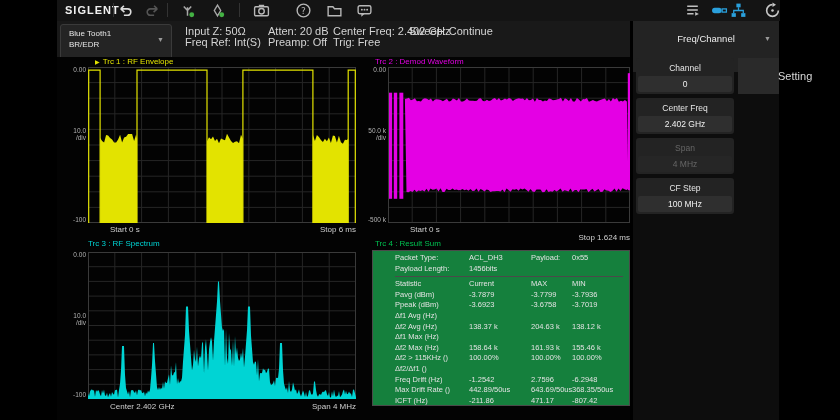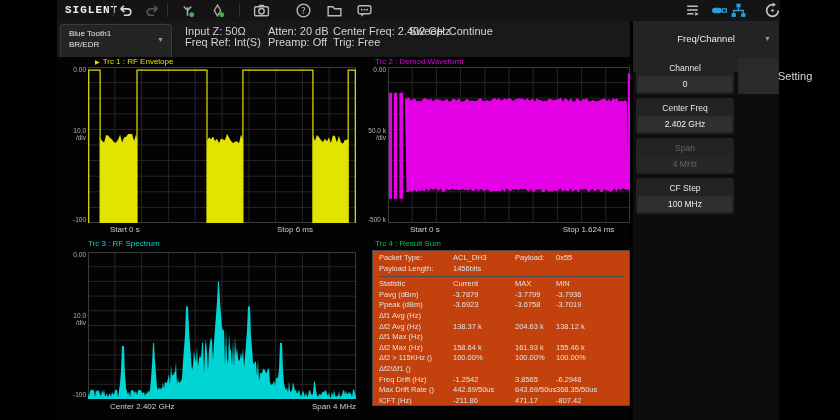--- a/index.html
+++ b/index.html
@@ -3,43 +3,43 @@
 <meta charset="utf-8">
 <style>
   html,body{margin:0;padding:0;background:#000;}
   *{box-sizing:border-box;}
   .screen{position:relative;width:840px;height:420px;background:#000;overflow:hidden;
           font-family:"Liberation Sans","DejaVu Sans",sans-serif;}
   .abs{position:absolute;}
 
   
   .toolbar{left:57px;top:0;width:723px;height:21px;background:#141414;}
-  .logo{left:8px;top:4px;font-size:11px;font-weight:bold;color:#f0f0f0;letter-spacing:1px;font-family:Liberation Mono, monospace;}
+  .logo{left:8px;top:4px;font-size:11px;font-weight:bold;color:#f0f0f0;letter-spacing:1px;}
   .tbicon{top:2px;width:17px;height:17px;cursor:pointer;}
   .tbsep{top:3px;width:1px;height:14px;background:#333;}
 
   
   .controlbar{left:57px;top:21px;width:573px;height:36px;background:#191919;}
   .modebox{left:3px;top:3px;width:112px;height:40px;background:#242424;border:1px solid #3a3a3a;border-radius:3px;}
   .modetext{left:8px;top:3px;font-size:8px;line-height:11px;color:#e6e6e6;}
   .modecaret{right:7px;top:11px;font-size:7px;color:#9a9a9a;}
   .cbfield{top:5px;font-size:11px;line-height:11px;color:#d4d4d4;white-space:nowrap;}
 
   
   .main{left:57px;top:57px;width:573px;height:363px;background:#030303;}
   .ptitle{font-size:8px;white-space:nowrap;}
   .t1{color:#e3e300;} .t2{color:#e400e4;} .t3{color:#00d4d4;} .t4{color:#00c050;}
   .marker{color:#e3e300;font-size:6px;margin-right:3px;}
   .axlab{font-size:6.5px;color:#b4b4b4;text-align:right;line-height:7px;white-space:nowrap;}
   .xlab{font-size:8px;color:#d0d0d0;white-space:nowrap;padding-left:20px;}
   svg{display:block;}
 
   
-  .t4box{left:315px;top:193px;width:258px;height:156px;background:#c2410c;border:1px solid #4a4a4a;
-         padding:2px 0 0 6px;overflow:hidden;}
+  .t4box{left:315px;top:193px;width:258px;height:156px;background:#15803d;border:1px solid #4a4a4a;
+         padding:2px 0 0 22px;overflow:hidden;}
   .t4-row{display:grid;grid-template-columns:74px 62px 41px 1fr;line-height:10.6px;
           font-size:7.5px;color:#e2e2e2;white-space:nowrap;}
   .t4-sep{border-top:1px solid #4a4a4a;margin:2px 6px 2px 0;}
 
   
   .sidebar{left:633px;top:21px;width:146px;height:399px;background:#0d0d0d;}
   .sbheader{left:0;top:0;width:146px;height:51px;background:#232323;cursor:pointer;}
   .sbheader .txt{width:100%;text-align:center;line-height:35px;font-size:9.5px;color:#ececec;}
   .sbheader .caret{position:absolute;right:8px;top:14px;font-size:7px;color:#9a9a9a;}
   #sb-groups{position:absolute;left:3px;top:37px;width:98px;}
@@ -178,21 +178,21 @@
         <rect x="0.5" y="0.5" width="267" height="155" fill="none" stroke="#3a3a3a"></rect>
         <polygon points="12.1,156 12.1,70.8 14.1,74.0 16.1,75.4 18.1,68.1 20.1,68.4 22.1,71.0 24.1,72.4 26.1,75.4 28.1,75.5 30.1,72.4 32.1,67.8 34.1,75.4 36.1,70.5 38.1,69.8 40.1,66.9 42.1,67.0 44.1,67.0 46.1,74.0 48.1,67.4 49.0,71.8 49.0,156" fill="#e3e300"></polygon>
         <polygon points="119.0,156 119.0,74.2 121.0,70.2 123.0,72.3 125.0,69.5 127.0,74.1 129.0,71.7 131.0,76.2 133.0,71.6 135.0,72.5 137.0,73.2 139.0,66.8 141.0,70.6 143.0,73.9 145.0,76.1 147.0,74.7 149.0,74.2 151.0,76.2 153.0,67.7 154.9,71.8 154.9,156" fill="#e3e300"></polygon>
         <polygon points="224.9,156 224.9,67.8 226.9,74.0 228.9,67.9 230.9,69.9 232.9,73.1 234.9,74.9 236.9,71.8 238.9,74.3 240.9,70.6 242.9,76.0 244.9,68.4 246.9,68.9 248.9,75.5 250.9,68.7 252.9,75.2 254.9,76.7 256.9,72.7 258.9,72.9 260.2,71.8 260.2,156" fill="#e3e300"></polygon>
         <path d="M0.7 156 V3.1 H12.1 V156" fill="none" stroke="#e3e300" stroke-width="1.2"></path>
         <path d="M49.0 156 V3.1 H119.0 V156" fill="none" stroke="#e3e300" stroke-width="1.2"></path>
         <path d="M154.9 156 V3.1 H224.9 V156" fill="none" stroke="#e3e300" stroke-width="1.2"></path>
         <path d="M260.2 156 V3.1 H267.3 V156" fill="none" stroke="#e3e300" stroke-width="1.2"></path>
       </svg>
     <div class="abs xlab" style="left:33px;top:168px">Start 0 s</div>
-    <div class="abs xlab" style="left:200px;top:168px;width:99px;text-align:left">Stop 6 ms</div>
+    <div class="abs xlab" style="left:200px;top:168px;width:99px;text-align:right">Stop 6 ms</div>
 
     <div class="abs ptitle t2" style="left:318px;top:0px">Trc 2 :  Demod Waveform</div>
     <div class="abs axlab" style="left:306px;top:9px;width:23px">0.00</div>
     <div class="abs axlab" style="left:302px;top:70px;width:27px">
       <div>50.0 k</div>
         <div>/div</div>
     </div>
     <div class="abs axlab" style="left:302px;top:159px;width:27px">-500 k</div>
     <svg id="svg2" class="abs" style="left:331px;top:10px" width="242" height="156">
         <line x1="24.2" y1="0" x2="24.2" y2="156" stroke="#262626"></line>
@@ -214,21 +214,21 @@
         <line x1="217.8" y1="0" x2="217.8" y2="156" stroke="#262626"></line>
         <line x1="0" y1="140.4" x2="242" y2="140.4" stroke="#262626"></line>
         <rect x="0.5" y="0.5" width="241" height="155" fill="none" stroke="#3a3a3a"></rect>
         <rect x="1.0" y="25.7" width="3.1" height="106.1" fill="#e400e4"></rect>
         <rect x="5.8" y="25.7" width="3.4" height="106.1" fill="#e400e4"></rect>
         <rect x="11.4" y="25.7" width="3.9" height="106.1" fill="#e400e4"></rect>
         <polygon points="16.9,31.9 18.9,31.5 20.9,30.8 22.9,33.3 24.9,32.4 26.9,31.2 28.9,34.2 30.9,34.0 32.9,34.6 34.9,32.1 36.9,31.3 38.9,31.7 40.9,33.1 42.9,31.4 44.9,34.6 46.9,32.5 48.9,32.3 50.9,32.6 52.9,33.0 54.9,34.3 56.9,33.1 58.9,31.8 60.9,34.5 62.9,34.0 64.9,31.5 66.9,32.3 68.9,33.5 70.9,31.0 72.9,34.6 74.9,34.6 76.9,33.5 78.9,31.4 80.9,33.4 82.9,33.8 84.9,33.8 86.9,33.9 88.9,33.7 90.9,31.6 92.9,31.2 94.9,33.9 96.9,34.3 98.9,32.8 100.9,34.0 102.9,33.5 104.9,31.8 106.9,30.9 108.9,32.9 110.9,31.0 112.9,33.4 114.9,32.8 116.9,31.4 118.9,32.4 120.9,31.1 122.9,31.7 124.9,34.0 126.9,32.6 128.9,31.8 130.9,31.2 132.9,31.8 134.9,31.6 136.9,33.3 138.9,31.1 140.9,33.3 142.9,32.9 144.9,31.6 146.9,34.7 148.9,31.0 150.9,32.9 152.9,32.9 154.9,34.5 156.9,33.5 158.9,33.9 160.9,31.5 162.9,31.9 164.9,33.2 166.9,33.0 168.9,32.5 170.9,31.9 172.9,30.8 174.9,34.6 176.9,31.2 178.9,32.2 180.9,34.1 182.9,31.0 184.9,34.5 186.9,34.6 188.9,30.9 190.9,32.4 192.9,34.6 194.9,32.0 196.9,32.2 198.9,30.9 200.9,34.7 202.9,34.1 204.9,33.1 206.9,33.9 208.9,34.6 210.9,33.5 212.9,32.7 214.9,32.1 216.9,31.4 218.9,34.2 220.9,31.9 222.9,34.4 224.9,30.9 226.9,32.6 228.9,31.0 230.9,34.7 232.9,33.8 234.9,34.6 236.9,33.0 238.9,34.6 240.5,121.6 238.5,123.1 236.5,122.3 234.5,121.3 232.5,124.0 230.5,121.4 228.5,124.7 226.5,121.4 224.5,123.7 222.5,125.0 220.5,123.7 218.5,123.6 216.5,122.2 214.5,124.8 212.5,125.0 210.5,122.1 208.5,123.2 206.5,124.5 204.5,121.8 202.5,123.2 200.5,125.2 198.5,122.1 196.5,122.6 194.5,122.4 192.5,122.2 190.5,125.2 188.5,123.0 186.5,123.3 184.5,124.9 182.5,121.6 180.5,124.4 178.5,123.7 176.5,123.3 174.5,124.8 172.5,121.6 170.5,123.2 168.5,124.4 166.5,122.9 164.5,124.7 162.5,124.3 160.5,125.1 158.5,122.3 156.5,124.9 154.5,125.2 152.5,122.6 150.5,122.5 148.5,122.5 146.5,125.1 144.5,124.6 142.5,122.0 140.5,124.7 138.5,123.0 136.5,121.4 134.5,122.5 132.5,121.5 130.5,123.7 128.5,122.0 126.5,122.7 124.5,122.2 122.5,124.7 120.5,122.9 118.5,121.5 116.5,125.2 114.5,122.5 112.5,124.5 110.5,124.1 108.5,124.1 106.5,124.2 104.5,124.3 102.5,125.0 100.5,123.0 98.5,122.4 96.5,124.5 94.5,123.0 92.5,122.1 90.5,124.7 88.5,121.4 86.5,123.8 84.5,124.1 82.5,121.9 80.5,123.7 78.5,122.6 76.5,123.2 74.5,122.0 72.5,122.9 70.5,123.2 68.5,122.6 66.5,122.9 64.5,121.5 62.5,123.0 60.5,123.0 58.5,121.7 56.5,125.0 54.5,124.9 52.5,121.2 50.5,124.4 48.5,121.6 46.5,122.5 44.5,122.7 42.5,121.6 40.5,124.7 38.5,121.7 36.5,124.4 34.5,123.2 32.5,124.1 30.5,123.5 28.5,125.0 26.5,122.8 24.5,125.0 22.5,124.0 20.5,125.2 18.5,124.9 " fill="#e400e4"></polygon>
         <rect x="239.8" y="6.2" width="2.2" height="117.0" fill="#e400e4"></rect>
       </svg>
     <div class="abs xlab" style="left:333px;top:168px">Start 0 s</div>
-    <div class="abs xlab" style="left:470px;top:168px;width:103px;text-align:center">Stop 1.624 ms</div>
+    <div class="abs xlab" style="left:470px;top:176px;width:103px;text-align:right">Stop 1.624 ms</div>
 
     <div class="abs ptitle t3" style="left:31px;top:182px">Trc 3 :  RF Spectrum</div>
     <div class="abs axlab" style="left:8px;top:194px;width:21px">0.00</div>
     <div class="abs axlab" style="left:6px;top:255px;width:23px">
       <div>10.0</div>
         <div>/div</div>
     </div>
     <div class="abs axlab" style="left:8px;top:334px;width:21px">-100</div>
     <svg id="svg3" class="abs" style="left:31px;top:195px" width="268" height="147">
         <line x1="26.8" y1="0" x2="26.8" y2="147" stroke="#262626"></line>
@@ -320,21 +320,21 @@
         </div>
         <div class="t4-row">
           <span>Δf2/Δf1 ()</span>
           <span></span>
           <span></span>
           <span></span>
         </div>
         <div class="t4-row">
           <span>Freq Drift (Hz)</span>
           <span>-1.2542</span>
-          <span>3.8565</span>
+          <span>2.7596</span>
           <span>-6.2948</span>
         </div>
         <div class="t4-row">
           <span>Max Drift Rate ()</span>
           <span>442.89/50us</span>
           <span>643.69/50us</span>
           <span>368.35/50us</span>
         </div>
         <div class="t4-row">
           <span>ICFT (Hz)</span>

